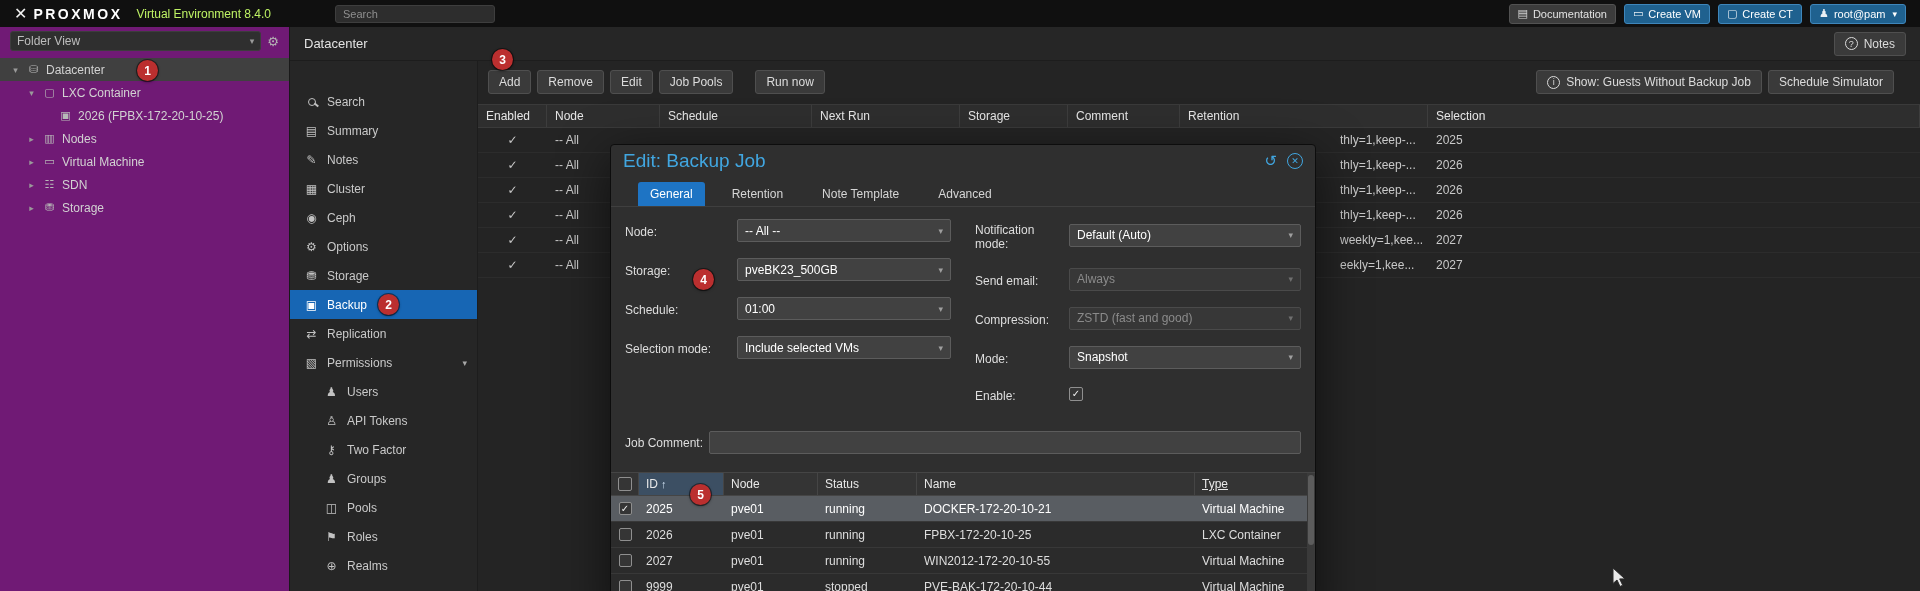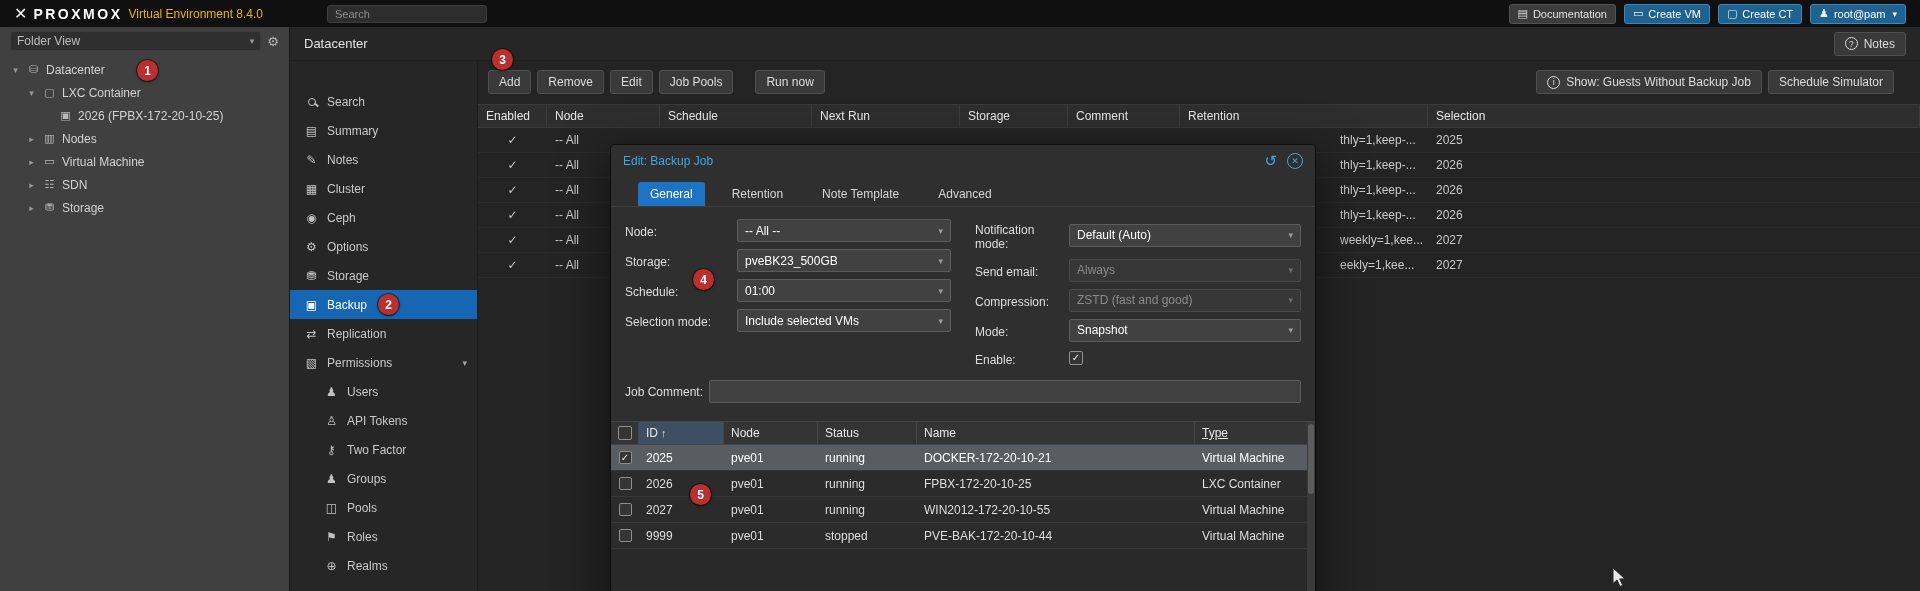--- a/index.html
+++ b/index.html
@@ -5,32 +5,32 @@
   *{box-sizing:border-box;margin:0;padding:0}
   html,body{width:1920px;height:591px;overflow:hidden;background:#111}
   body{font-family:"Liberation Sans","DejaVu Sans",sans-serif;font-size:12px;color:#d4d4d4}
   .screen{position:relative;width:1920px;height:591px;background:#242424;overflow:hidden}
 
   
   .topbar{position:absolute;left:0;top:0;width:100%;height:27px;background:#101010;display:flex;align-items:center;padding:0 14px;gap:8px;z-index:10}
   .logo-wrap{display:flex;align-items:center;gap:6px}
   .logo-mark{color:#f0f0f0;font-weight:bold;font-size:16px}
   .logo-text{color:#fff;font-weight:bold;font-size:14px;letter-spacing:2.5px}
-  .logo-sub{color:#eab308;font-size:12px;margin-left:0}
+  .logo-sub{color:#bef264;font-size:12px;margin-left:8px}
   .topbar-search{margin-left:56px;width:160px;height:18px;background:#2d2d2d;border:1px solid #3e3e3e;border-radius:3px;color:#cfcfcf;padding:0 7px;font:inherit;font-size:11px;outline:none}
   .topbar-search::placeholder{color:#8f8f8f}
   .topbar-right{margin-left:auto;display:flex;align-items:center;gap:8px}
   .tb-btn{height:20px;display:inline-flex;align-items:center;gap:5px;padding:0 8px;border-radius:3px;font:inherit;font-size:11px;cursor:pointer}
   .tb-btn.gray{background:#3c3c3c;border:1px solid #525252;color:#e2e2e2}
   .tb-btn.blue{background:var(--btn-blue);border:1px solid #3e86bb;color:#fff}
   .tb-btn .ic{font-size:11px;opacity:.9}
   .tb-btn .caret{font-size:9px;margin-left:2px}
 
   
-  .sidebar{position:absolute;left:0;top:27px;width:290px;height:564px;background:#404040;border-right:1px solid #191919}
+  .sidebar{position:absolute;left:0;top:27px;width:290px;height:564px;background:#701a75;border-right:1px solid #191919}
   .sidebar-head{height:28px;display:flex;align-items:center;padding:0 10px;color:#bdbdbd;gap:6px}
   .view-select{flex:1;display:flex;align-items:center;justify-content:space-between;height:20px;padding:0 6px;background:#2f2f2f;border:1px solid #3d3d3d;border-radius:3px;cursor:pointer}
   .view-select .caret{font-size:9px;color:#9a9a9a}
   .gear{color:#b5b5b5;font-size:13px;cursor:pointer}
   .tree{padding-top:3px}
   .tree-item{height:23px;display:flex;align-items:center;gap:5px;color:#d2d2d2;cursor:pointer;white-space:nowrap}
   .tree-item.selected{background:#404040}
   .tw{width:11px;text-align:center;color:#9a9a9a;font-size:9px}
   .ti{width:15px;display:inline-flex;justify-content:center;color:#b8b8b8;font-size:11px}
   .tl{font-size:12px}
@@ -66,40 +66,40 @@
   .jt-header{display:flex;height:24px;background:#2e2e2e;border-top:1px solid #3a3a3a;border-bottom:1px solid #3a3a3a;color:#e6e6e6}
   .jt-cell{display:flex;align-items:center;padding:0 8px;overflow:hidden;white-space:nowrap}
   .jt-h{border-right:1px solid #3d3d3d;cursor:pointer}
   .jt-row{display:flex;height:25px;border-bottom:1px solid #2c2c2c;background:#242424;color:#c9c9c9;cursor:pointer}
   .jt-cell.cen{justify-content:center}
   .jt-cell.ret{padding-left:160px}
 
   
   .dialog{position:absolute;left:610px;top:144px;width:706px;height:478px;background:#2f2f2f;border:1px solid #0d0d0d;border-radius:4px 4px 0 0;box-shadow:0 14px 50px rgba(0,0,0,.6);z-index:50;display:flex;flex-direction:column}
   .dialog-title{height:32px;display:flex;align-items:center;padding:0 12px;gap:10px}
-  .dlg-title-text{flex:1;color:var(--dlg-title);font-size:12px}
+  .dlg-title-text{flex:1;color:var(--dlg-title);font-size:19px}
   .dlg-undo{color:var(--dlg-title);font-size:15px;cursor:pointer}
   .dlg-close{width:16px;height:16px;border:1.5px solid var(--dlg-title);border-radius:50%;color:var(--dlg-title);display:inline-flex;align-items:center;justify-content:center;font-size:9px;cursor:pointer}
   .dialog-tabs{height:30px;display:flex;align-items:flex-end;padding:0 27px;gap:15px;border-bottom:1px solid #3f3f3f}
   .tab{padding:5px 12px;color:#d6d6d6;font-size:12px;border-radius:3px 3px 0 0;cursor:pointer}
   .tab.active{background:#1e74c4;color:#fff}
   .dialog-form{display:flex;padding:12px 14px 2px;gap:24px}
   .fcol{flex:1;min-width:0}
-  .frow{display:flex;align-items:center;margin-bottom:7px}
+  .frow{display:flex;align-items:center;margin-bottom:16px}
   .frow.top{align-items:center}
   .frow label{width:112px;flex:none;color:#dedede;line-height:1.2;padding-top:4px}
   .fcol.right .frow label{width:94px}
   .select{flex:1;height:23px;background:#414141;border:1px solid #5c5c5c;border-radius:2px;display:flex;align-items:center;padding:0 7px;color:#fff;cursor:pointer;min-width:0;white-space:nowrap;overflow:hidden}
   .select .scaret{margin-left:auto;color:#9f9f9f;font-size:9px;padding-left:4px}
   .select.disabled{background:#373737;border-color:#4a4a4a;color:#8b8b8b;cursor:default}
   .select.disabled .scaret{color:#6f6f6f}
   input.txt{flex:1;height:23px;background:#414141;border:1px solid #5c5c5c;border-radius:2px;color:#fff;padding:0 7px;font:inherit;outline:none;min-width:0}
   .cb{width:14px;height:14px;border:1px solid #8f8f8f;background:#353535;border-radius:2px;display:inline-flex;align-items:center;justify-content:center;cursor:pointer;flex:none}
   .cb.checked::after{content:"✓";font-size:10px;color:#f0f0f0}
-  .comment-row{display:flex;align-items:center;padding:2px 14px 0;margin-top:2px}
+  .comment-row{display:flex;align-items:center;padding:2px 14px 0;margin-top:8px}
   .comment-row label{width:84px;flex:none;color:#dedede}
 
   .vm-table{margin-top:18px;border-top:1px solid #454545;position:relative;flex:1;overflow:hidden;background:#292929}
   .vm-header{display:flex;height:23px;background:#343434;border-bottom:1px solid #454545;color:#e8e8e8}
   .vm-cell{display:flex;align-items:center;padding:0 7px;overflow:hidden;white-space:nowrap}
   .vm-cell.cen{justify-content:center;padding:0}
   .vm-h{border-right:1px solid #454545;cursor:pointer}
   .vm-h.sorted{background:#3c4f63}
   .vm-h .sort{font-size:11px;margin-left:3px;color:#cfe0f2}
   .vm-row{display:flex;height:26px;background:#2b2b2b;border-bottom:1px solid #383838;color:#dedede;cursor:pointer}

